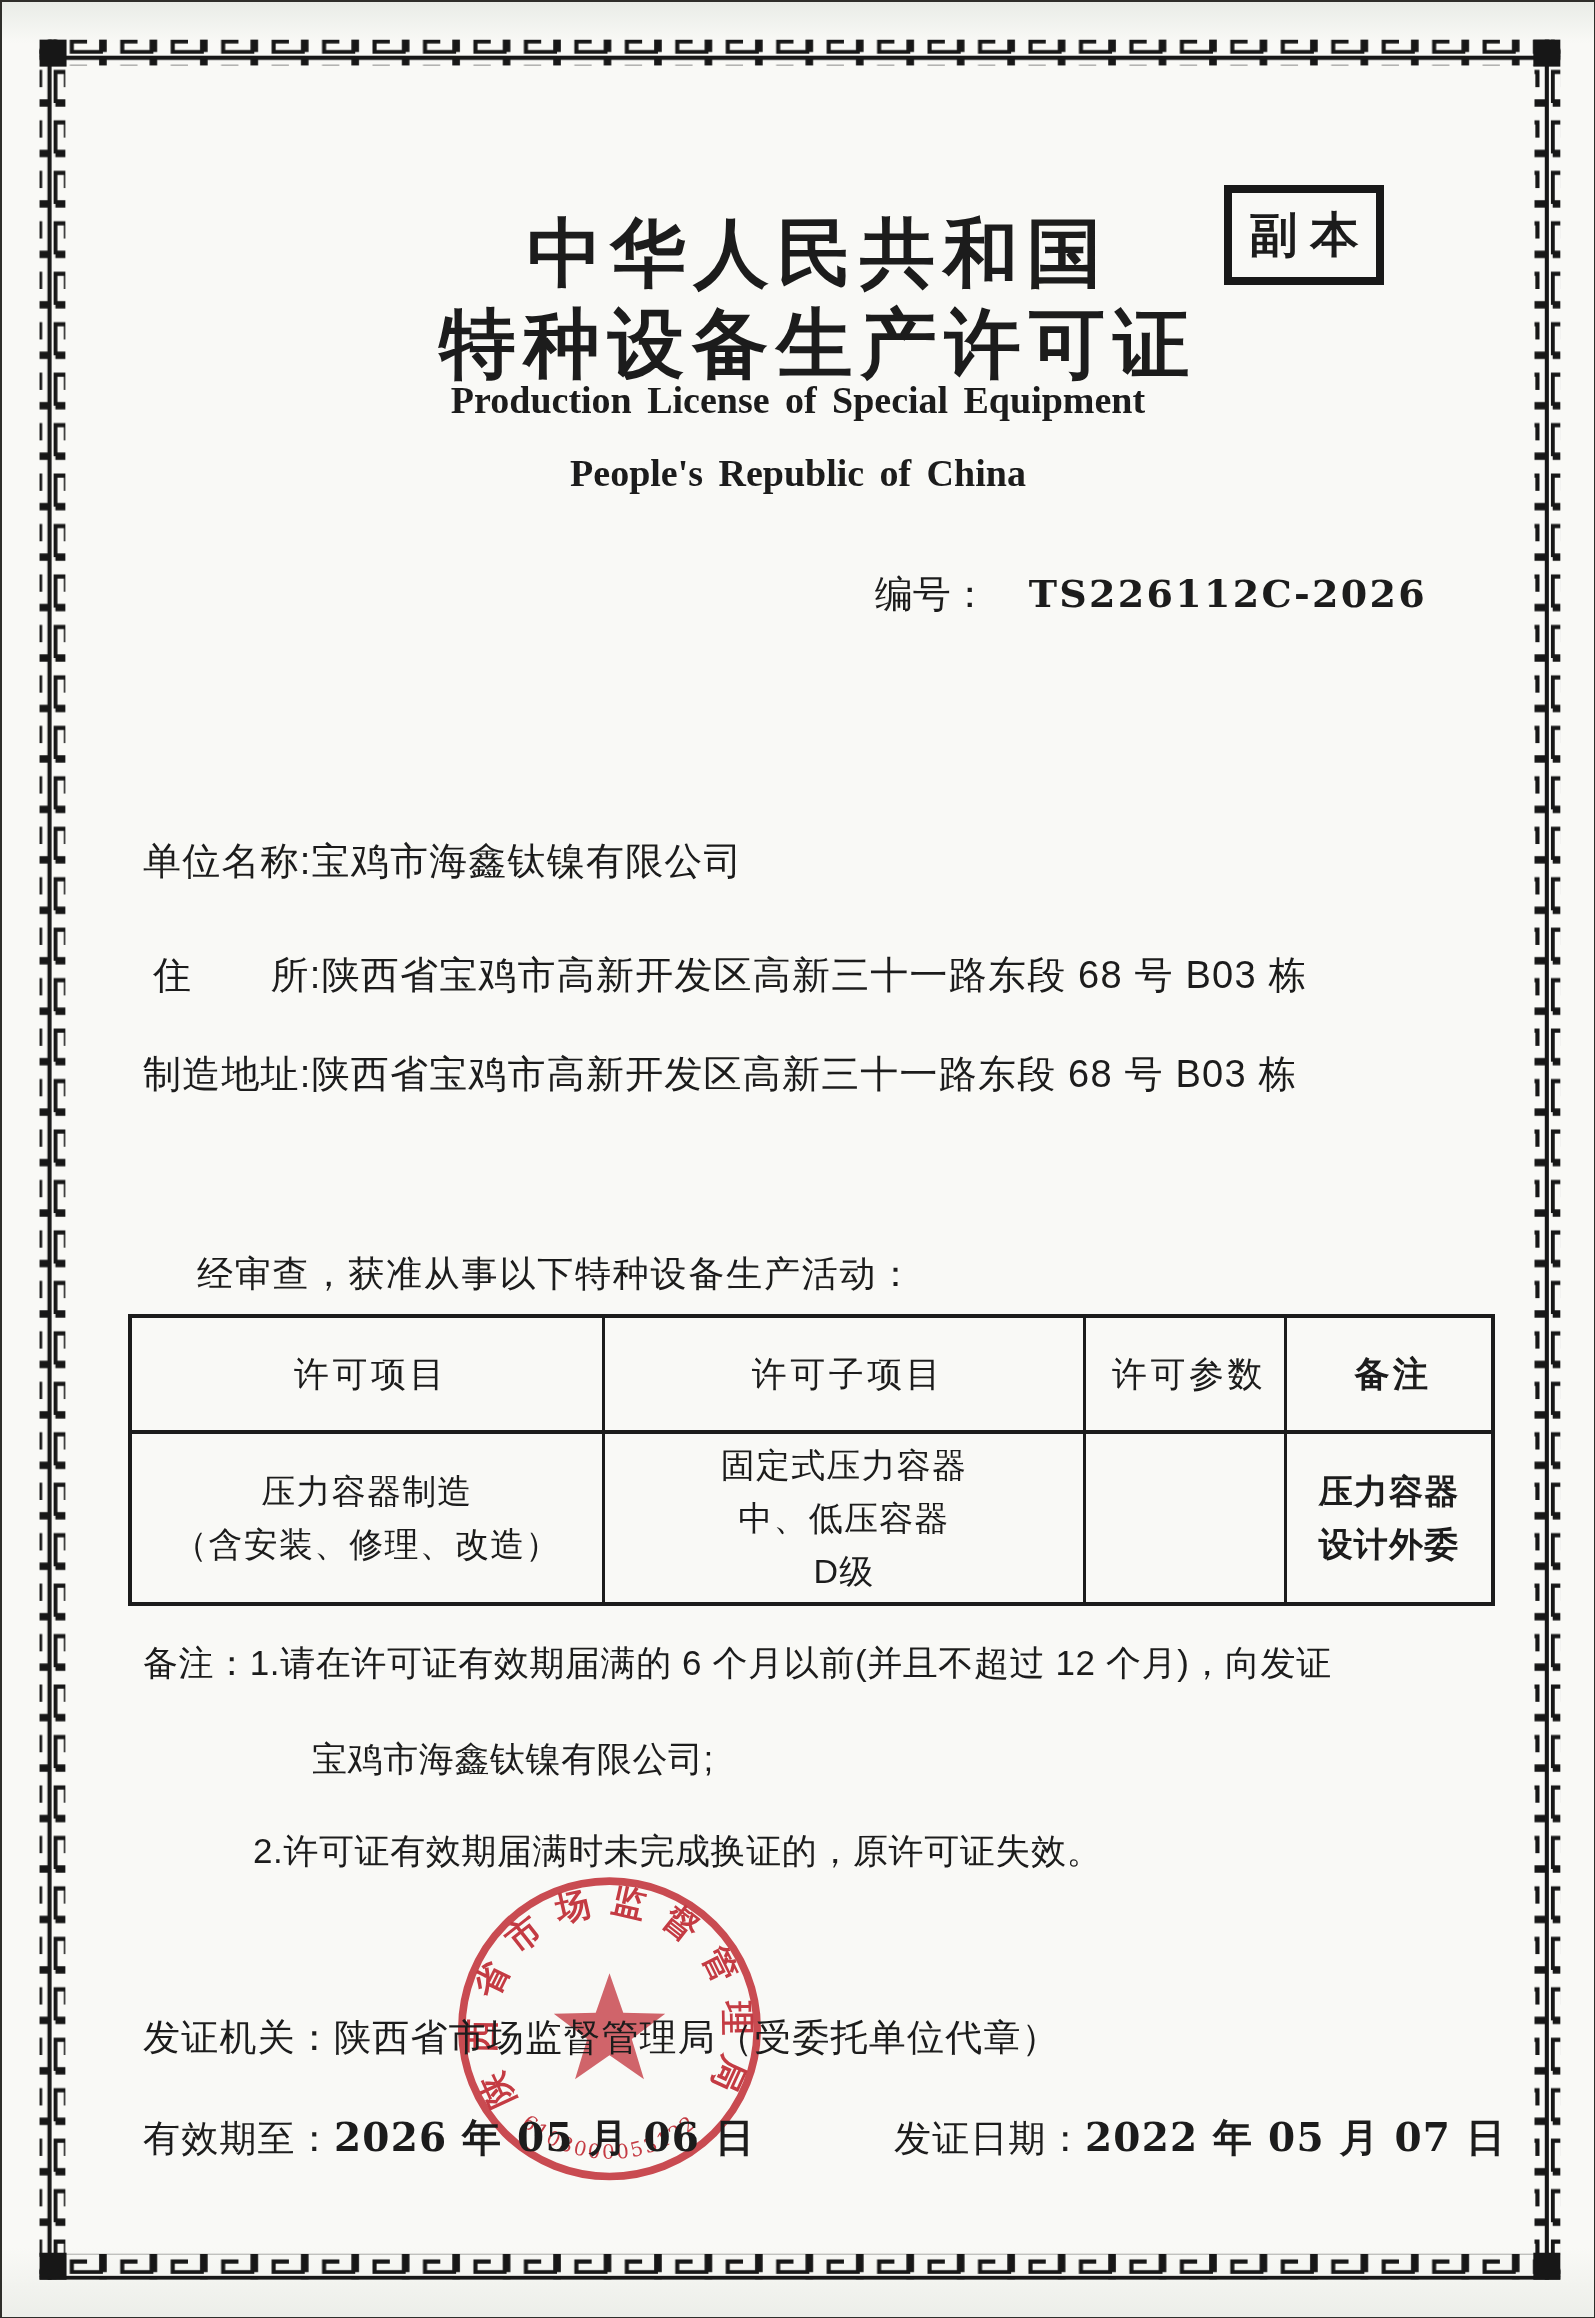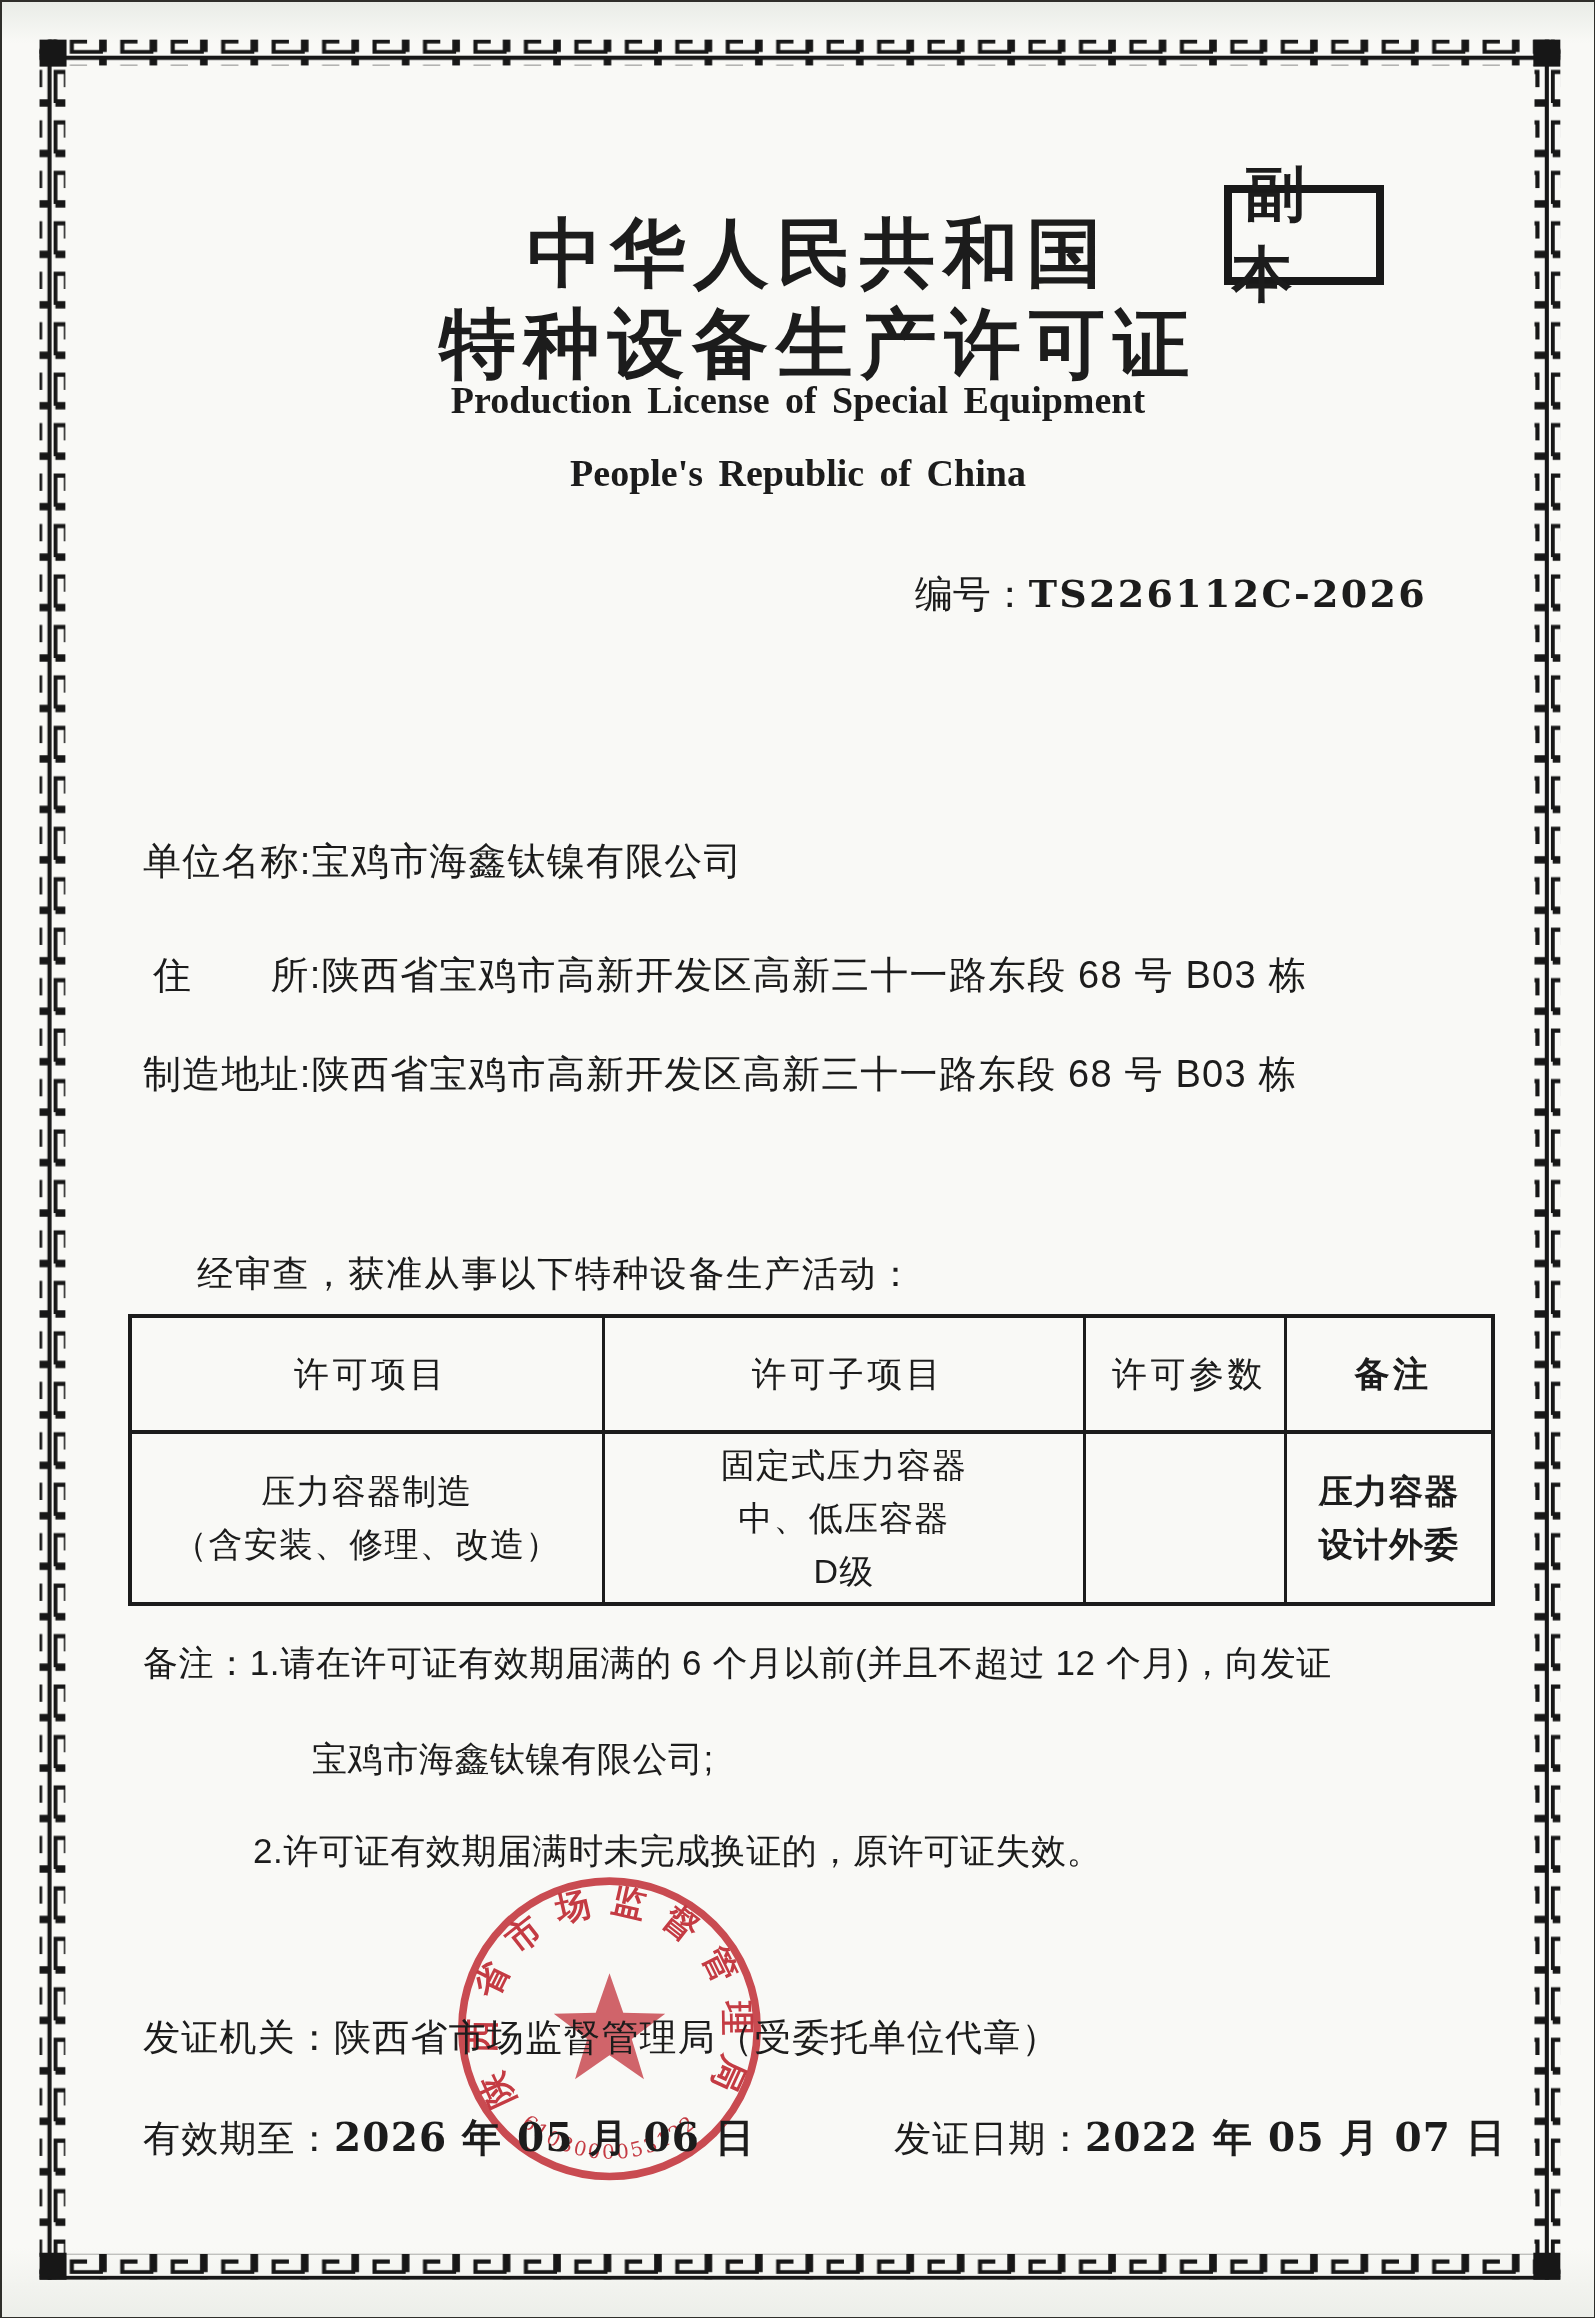--- a/index.html
+++ b/index.html
@@ -20,24 +20,24 @@
   .title-cn.l1{top:202px;font-size:75px;}
   .title-cn.l2{top:292px;font-size:76px;}
   .title-en{left:0;width:100%;text-align:center;font-family:"Liberation Serif","DejaVu Serif",serif;
     font-weight:700;font-size:38px;white-space:nowrap;word-spacing:5.9px;}
   .title-en.l1{top:376px;}
   .title-en.l2{top:449px;}
   
   .dup-box{left:1222px;top:183px;width:160px;height:100px;
     border:8.2px solid #191919;box-sizing:border-box;
     display:flex;align-items:center;justify-content:center;
-    font-size:60px;font-weight:700;letter-spacing:13px;text-indent:13px;}
+    font-size:48px;font-weight:700;letter-spacing:13px;text-indent:13px;}
   
   .license-no{top:567px;right:167px;font-size:38px;white-space:nowrap;}
-  .license-no .code{font-family:"DejaVu Serif","Liberation Serif",serif;font-weight:600;letter-spacing:2.3px;}
+  .license-no .code{font-family:"DejaVu Serif","Liberation Serif",serif;font-weight:600;letter-spacing:2.3px;margin-left:40px;}
   
   .info-line{left:141px;font-size:38px;white-space:nowrap;letter-spacing:1.2px;}
   .info-line.company{top:834px;}
   .info-line.addr{top:948px;margin-left:10px;}
   .info-line.mfg{top:1047px;}
   
   .intro{left:195px;top:1248px;font-size:36px;letter-spacing:1.8px;white-space:nowrap;}
   
   .lic-table{left:126px;top:1312px;width:1367px;height:292px;
     box-sizing:border-box;border:4.1px solid #1c1c1c;

